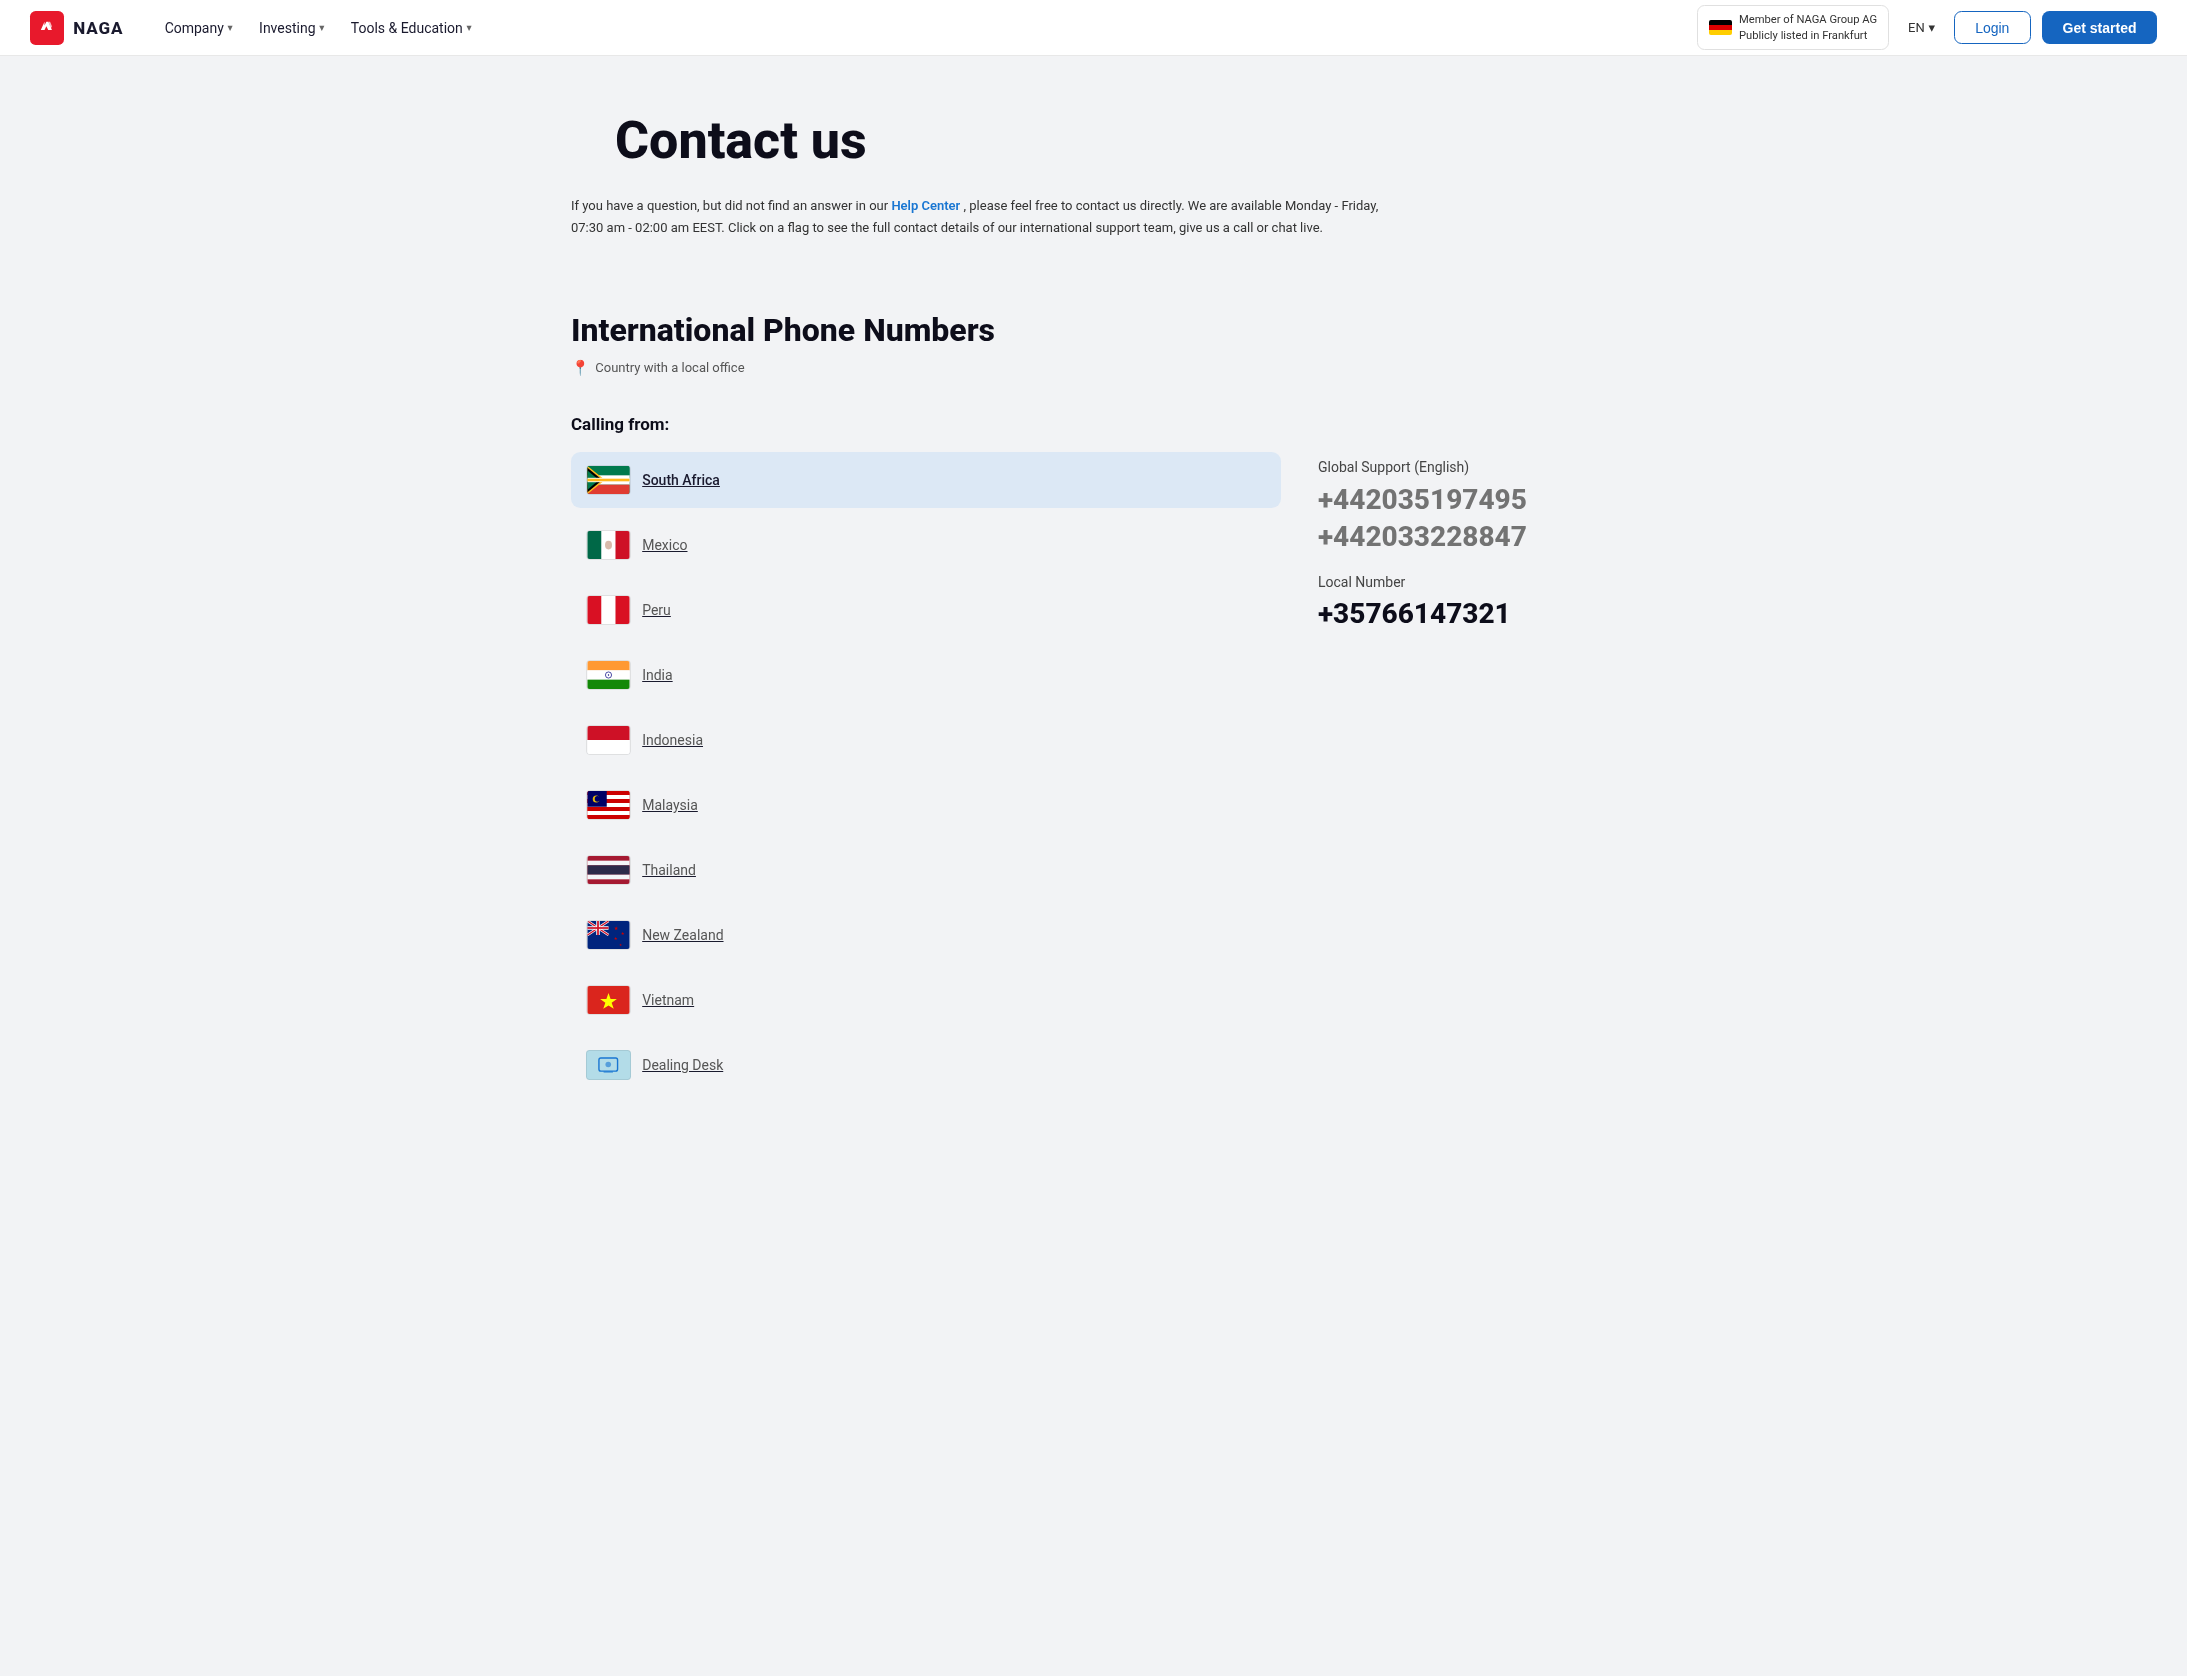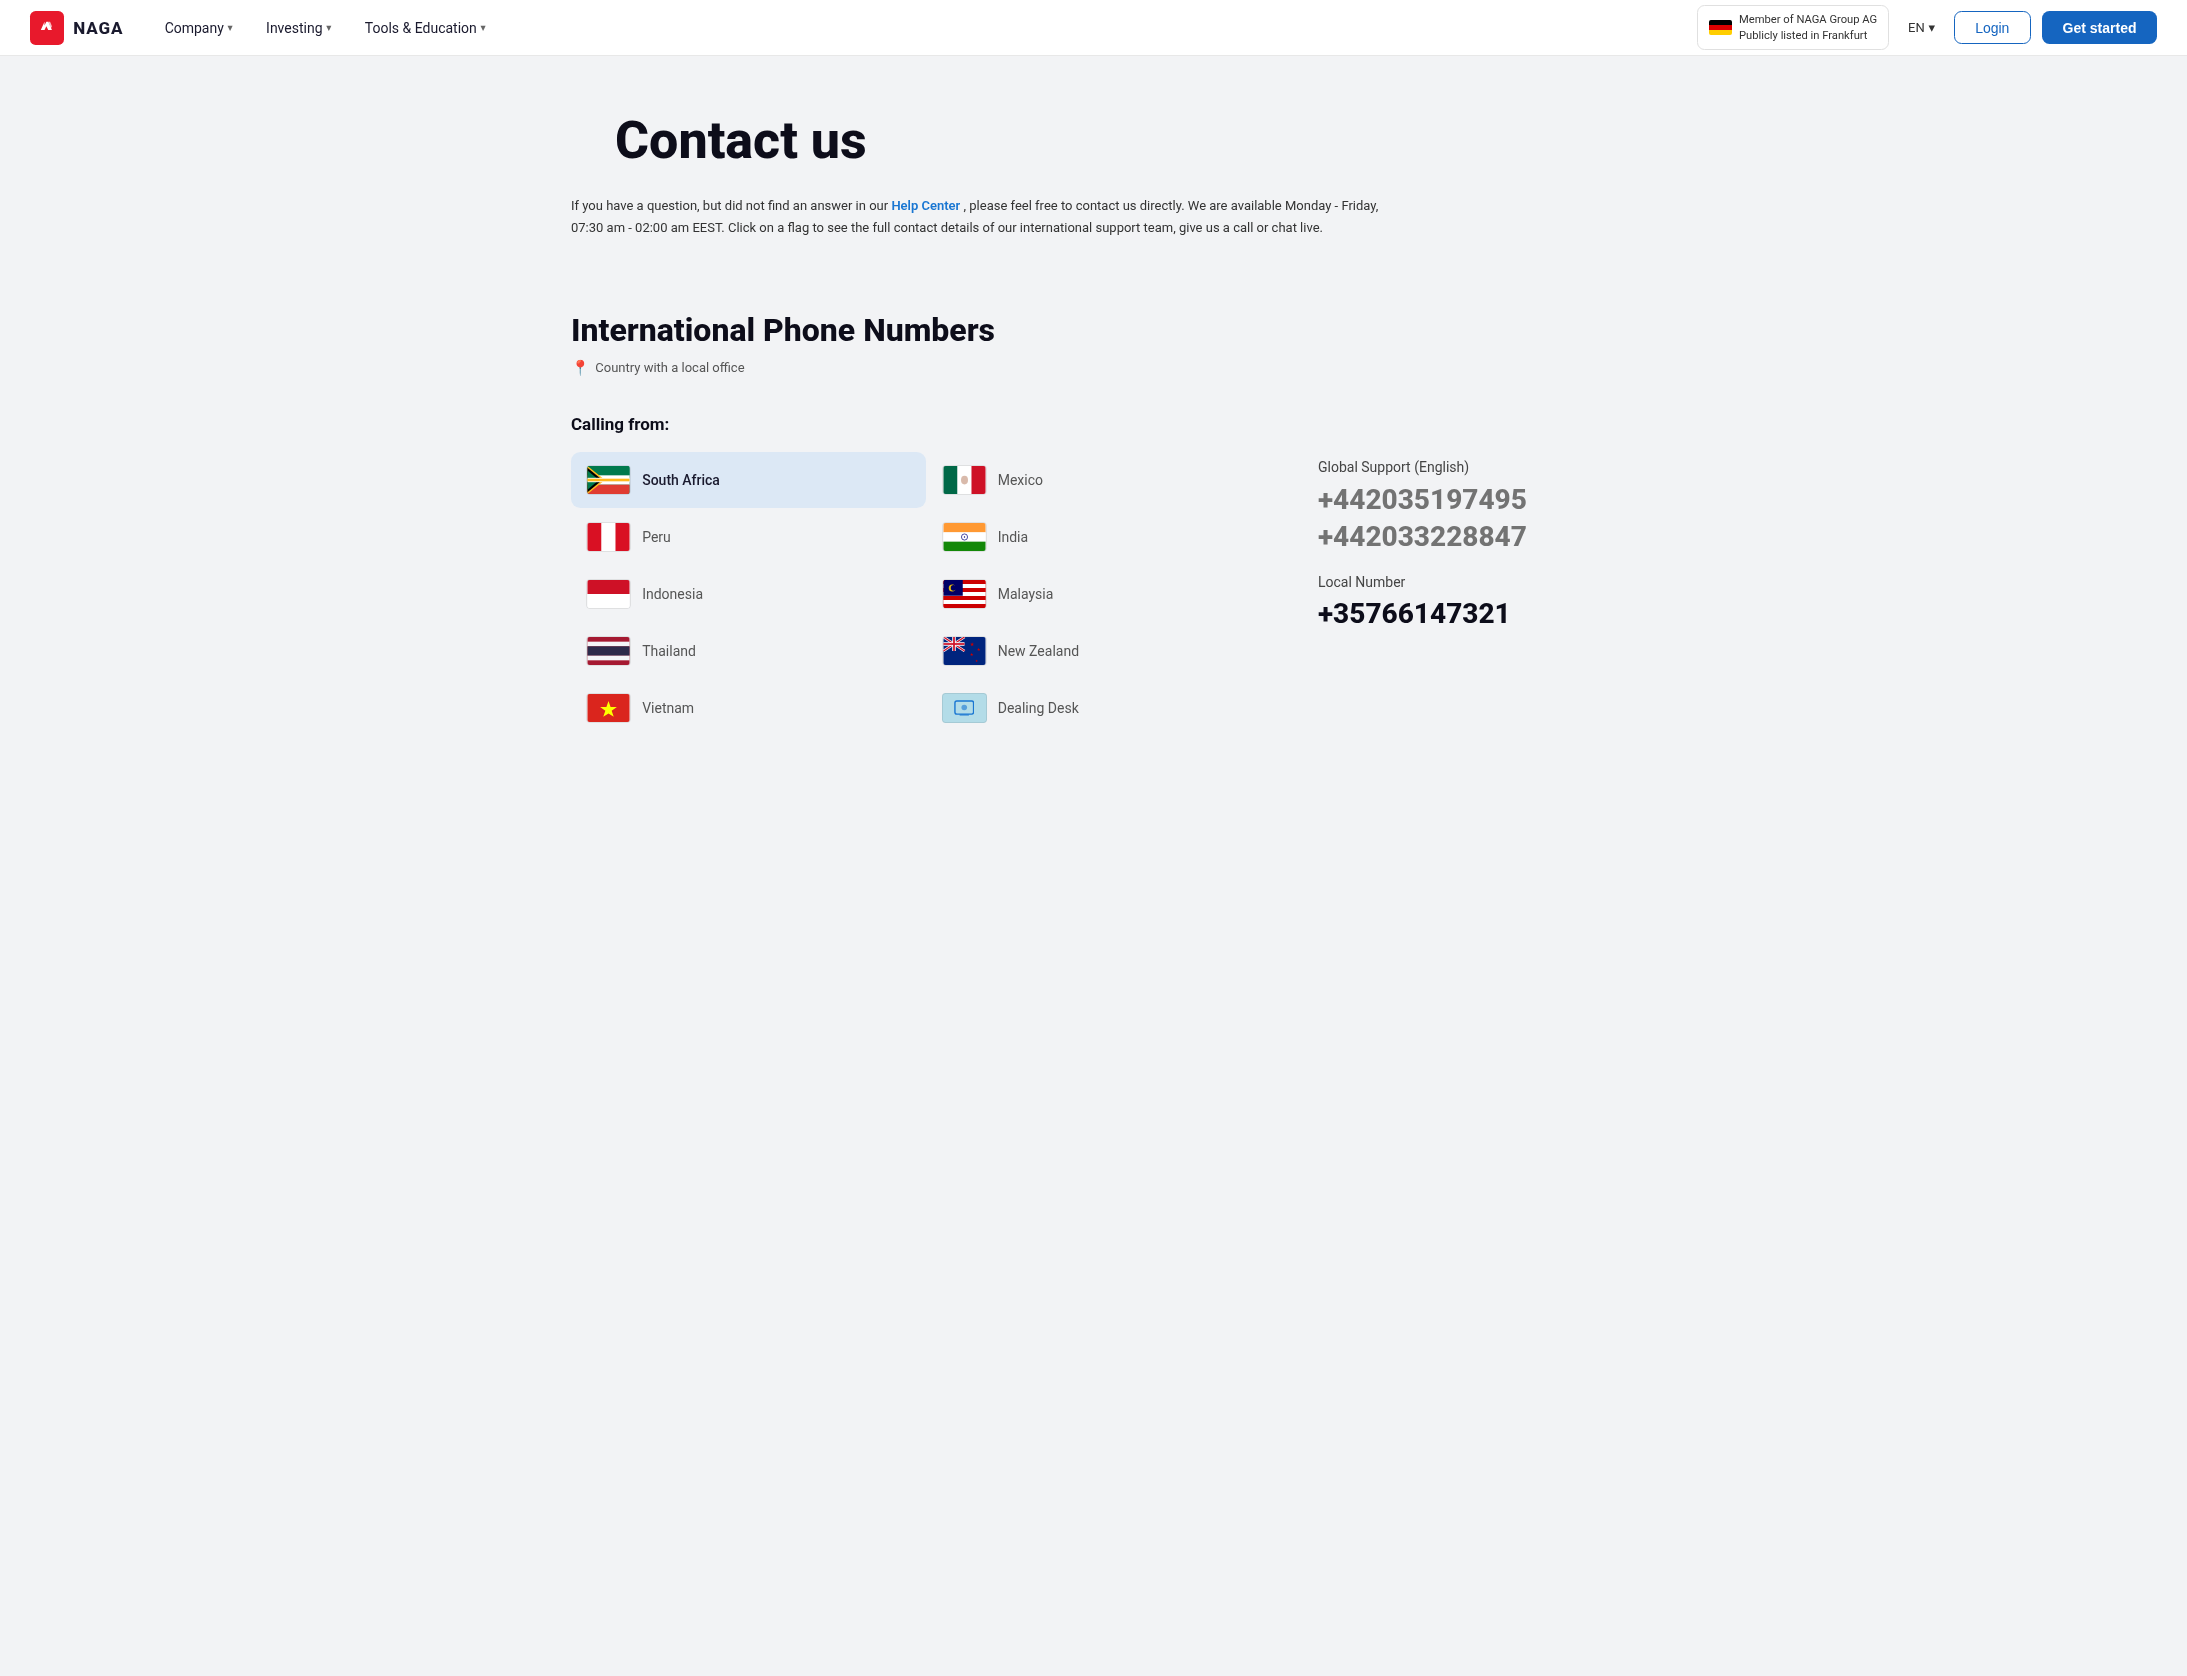--- a/index.html
+++ b/index.html
@@ -41,21 +41,21 @@
     .logo-icon svg { display: block; }
     .logo-text {
       font-weight: 800;
       font-size: 17px;
       color: #1a1a2e;
       letter-spacing: 0.9px;
     }
     .nav {
       display: flex;
       align-items: flex-start;
-      gap: 11px;
+      gap: 4px;
       flex: 1;
     }
     .nav-item {
       padding: 7.5px 11.2px;
       font-size: 14px;
       color: #1a1a2e;
       cursor: pointer;
       display: flex;
       align-items: center;
       gap: 3.7px;
@@ -175,22 +175,23 @@
     }
     .calling-left { flex: 1; }
     .calling-label {
       font-size: 17px;
       font-weight: 700;
       color: #0d0d1a;
       margin-bottom: 18.6px;
     }
     .country-grid {
       display: grid;
-      grid-template-columns: repeat(2, 1fr);
-      gap: 1px;
+      grid-template-columns: repeat(1, 1fr);
+      gap: 9px;
+      text-decoration: underline;
     }
     .country-item {
       display: flex;
       align-items: center;
       gap: 11.2px;
       padding: 13px 15px;
       border-radius: 9.3px;
       cursor: pointer;
       transition: background 0.12s;
     }

